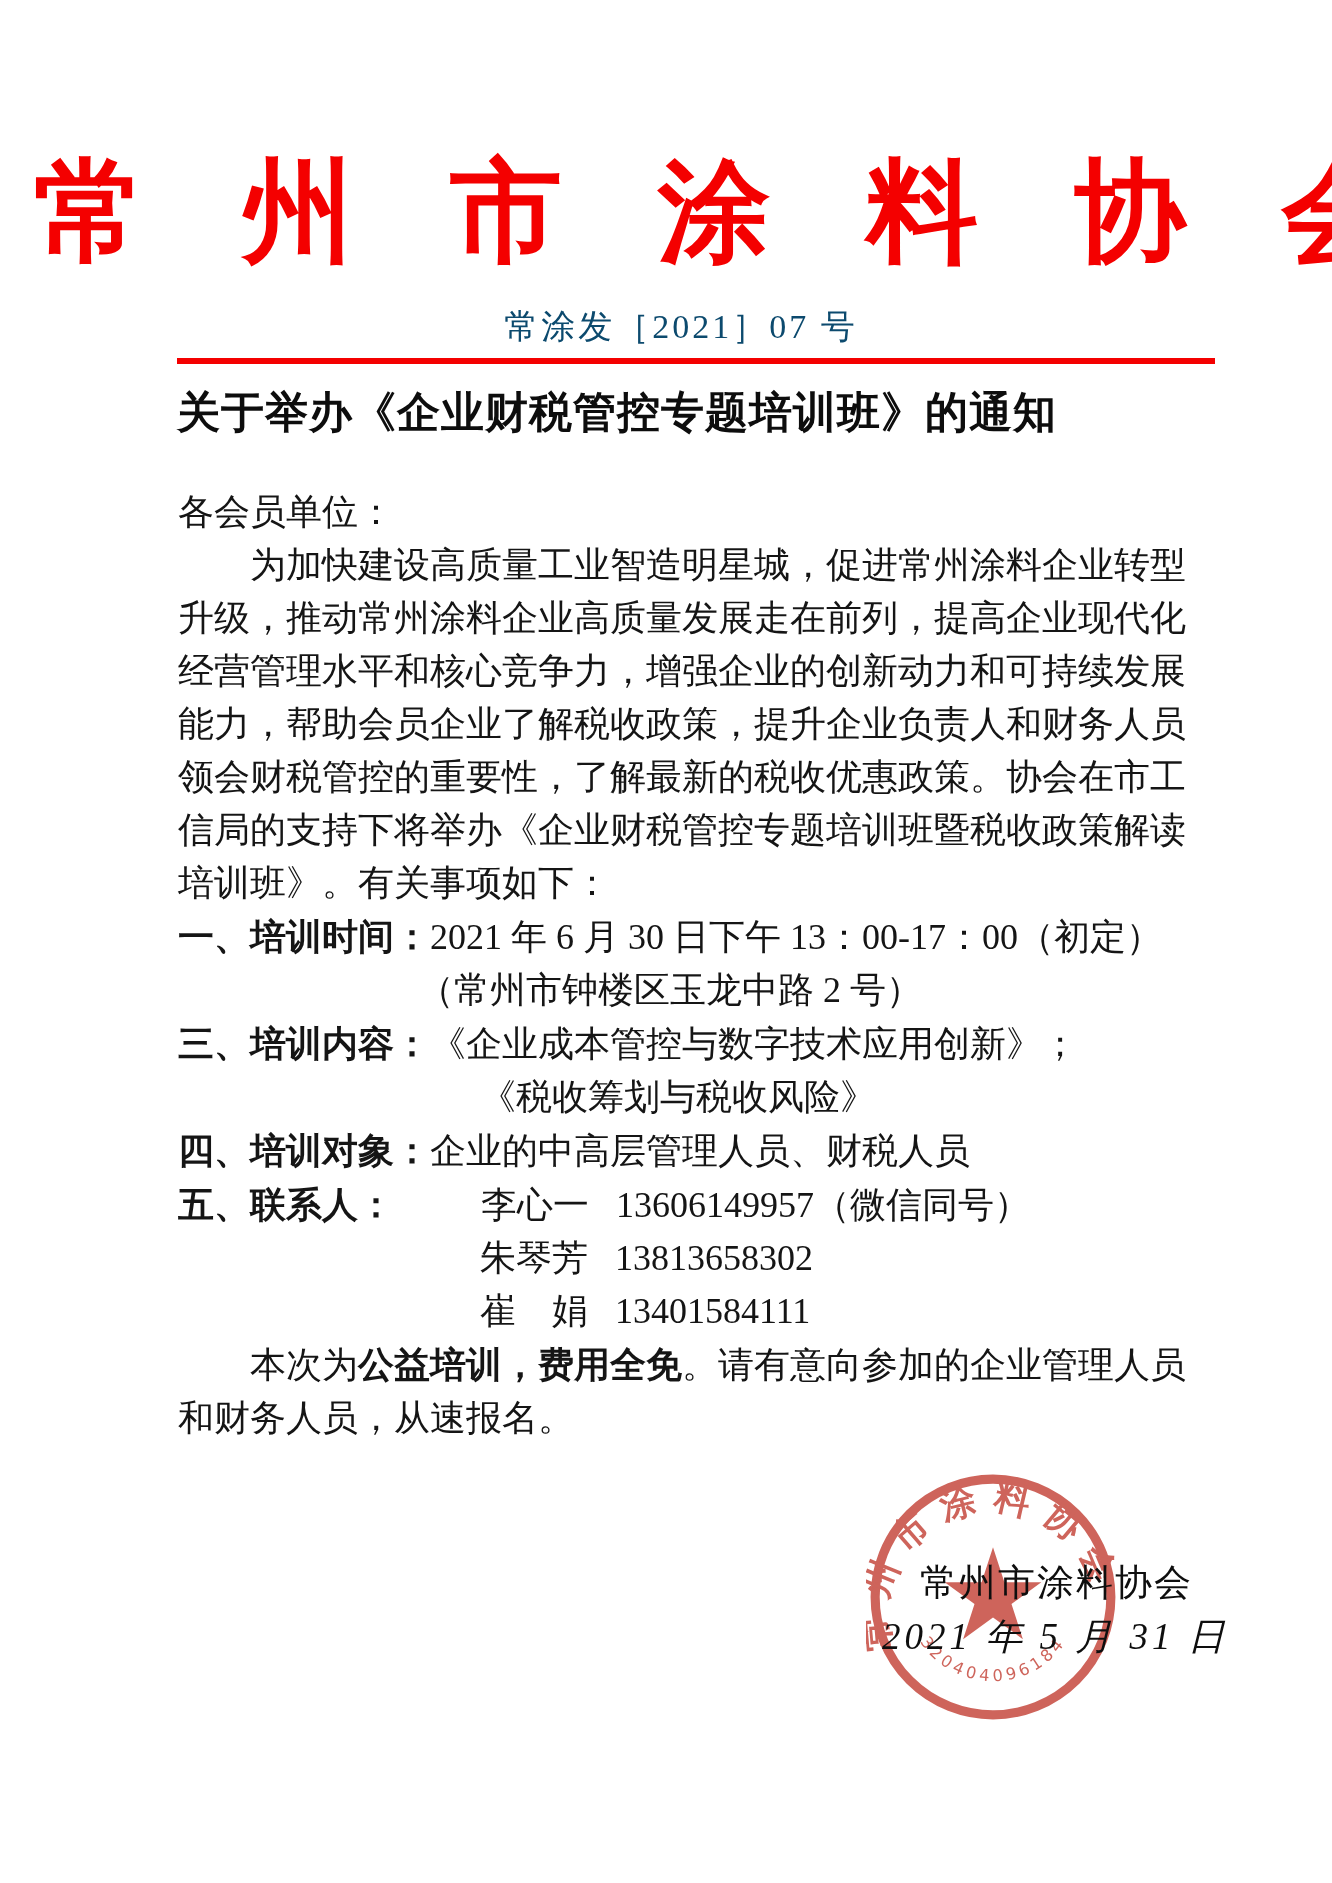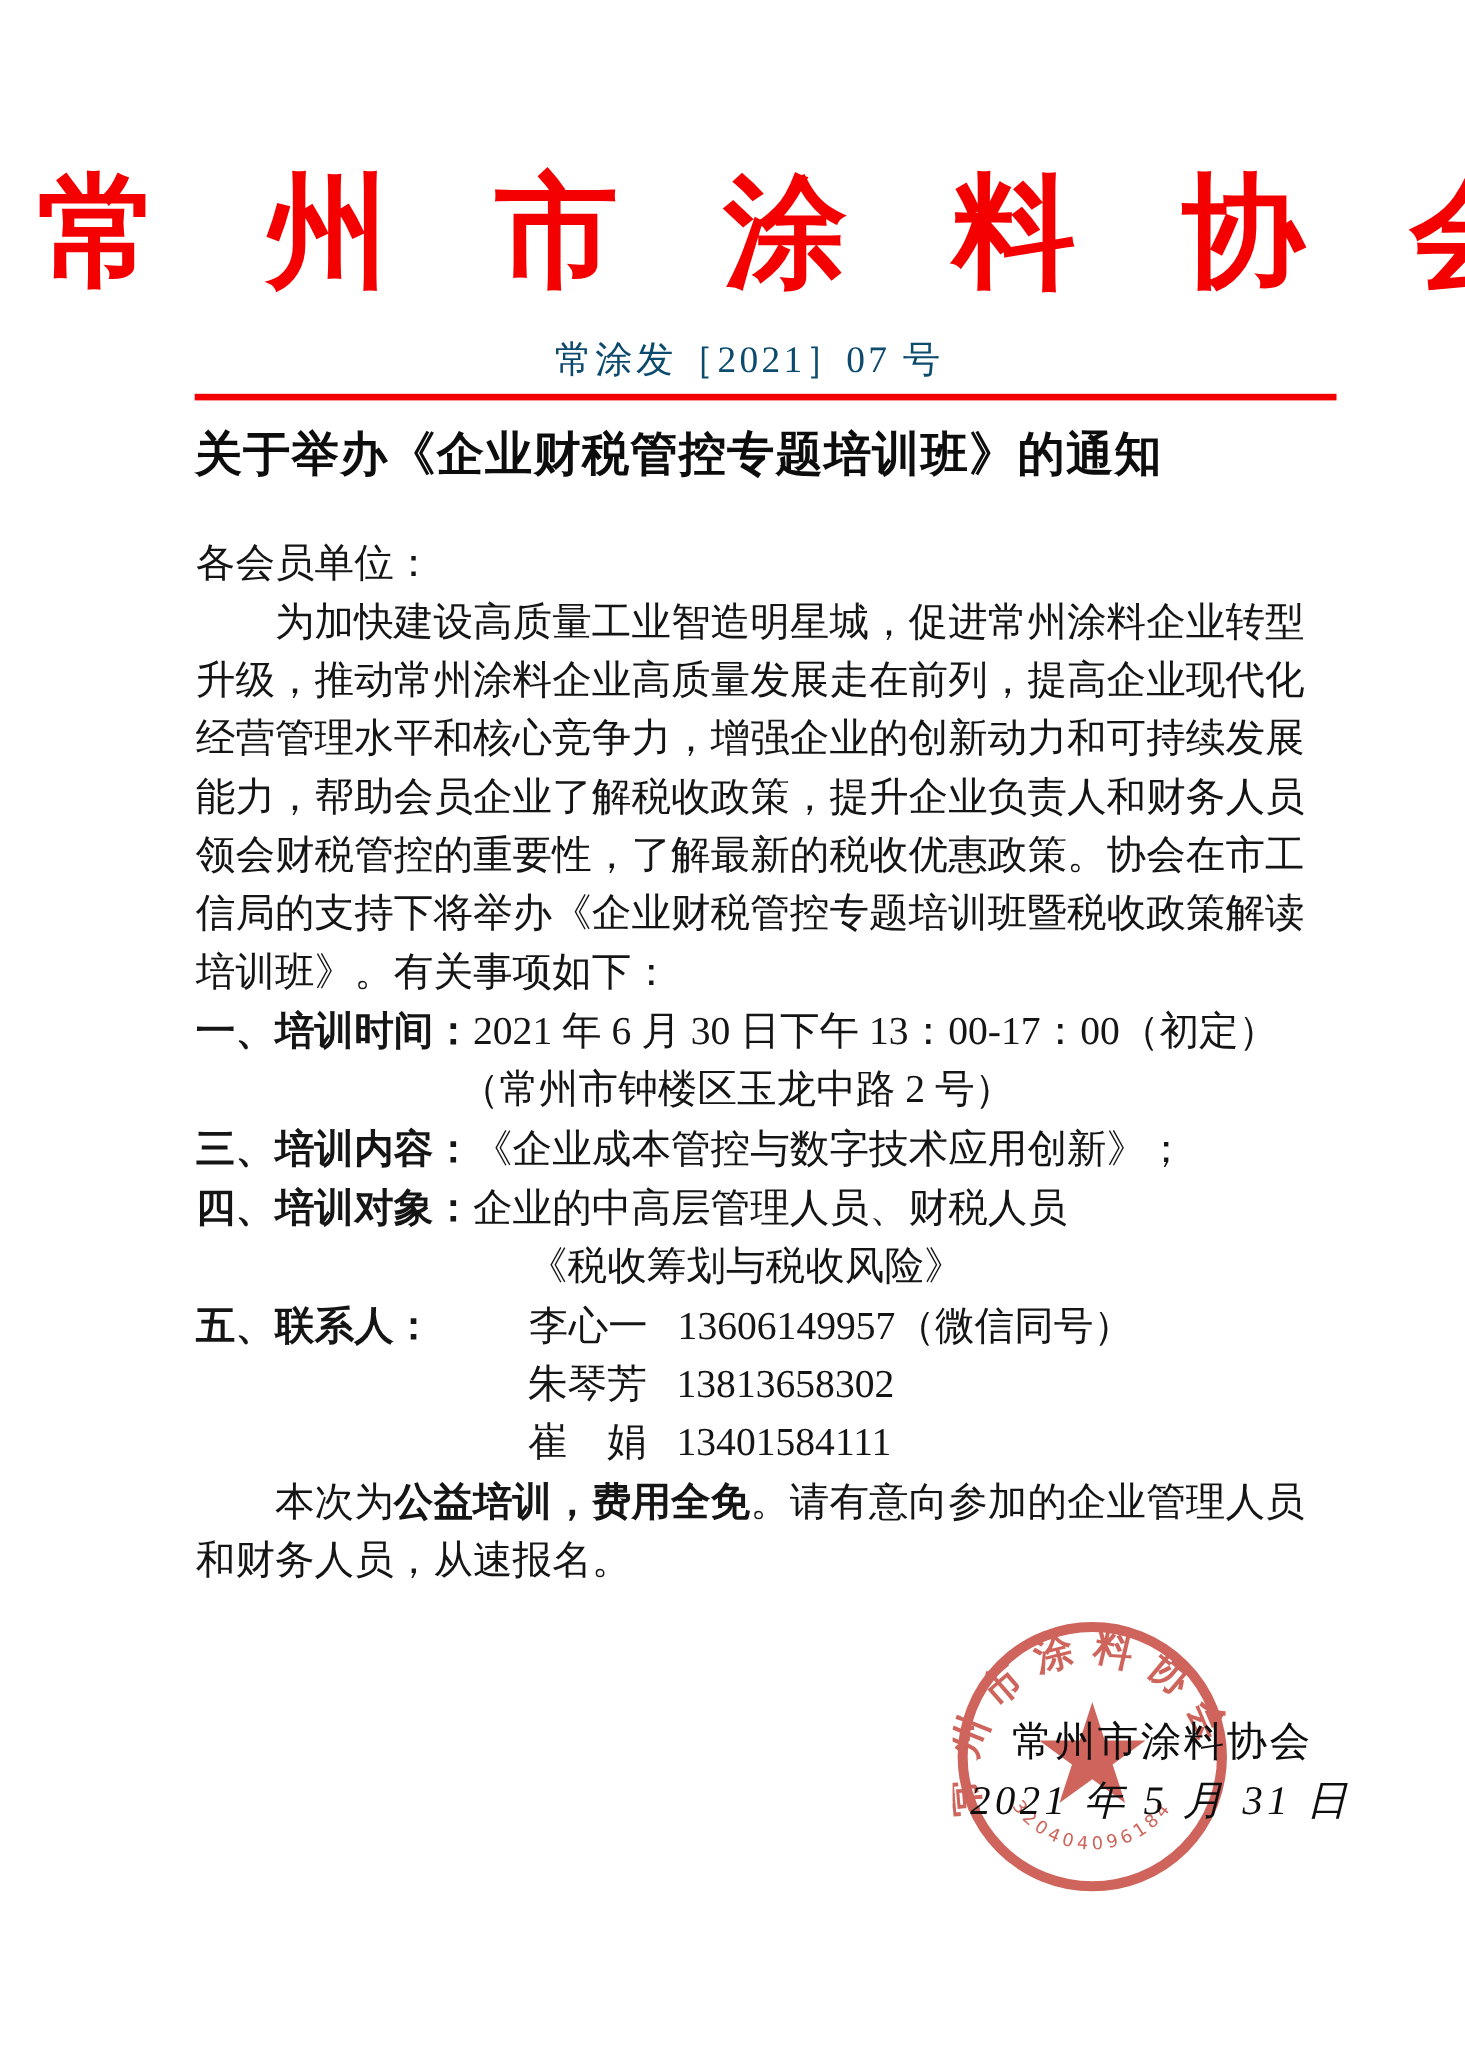--- a/index.html
+++ b/index.html
@@ -88,25 +88,25 @@
 
     <div class="item">
       <span class="b">一、</span><span class="b">培训时间：</span><span>2021 年 6 月 30 日下午 13：00-17：00（初定）</span>
     </div>
 
     <div class="item item-sub-place">（常州市钟楼区玉龙中路 2 号）</div>
 
     <div class="item">
       <span class="b">三、</span><span class="b">培训内容：</span><span>《企业成本管控与数字技术应用创新》；</span>
     </div>
+    <div class="item item-sub-course">《税收筹划与税收风险》</div>
+
     <div class="item">
       <span class="b">四、</span><span class="b">培训对象：</span><span>企业的中高层管理人员、财税人员</span>
     </div>
-
-    <div class="item item-sub-course">《税收筹划与税收风险》</div>
 
     <div class="item contact-row-first">
       <span class="b">五、</span><span class="b">联系人：</span><span class="c-name">李心一</span><span>13606149957（微信同号）</span>
     </div>
     <div class="item contact-row">
       <span class="c-name">朱琴芳</span><span>13813658302</span>
     </div>
     <div class="item contact-row">
       <span class="c-name">崔　娟</span><span>13401584111</span>
     </div>

